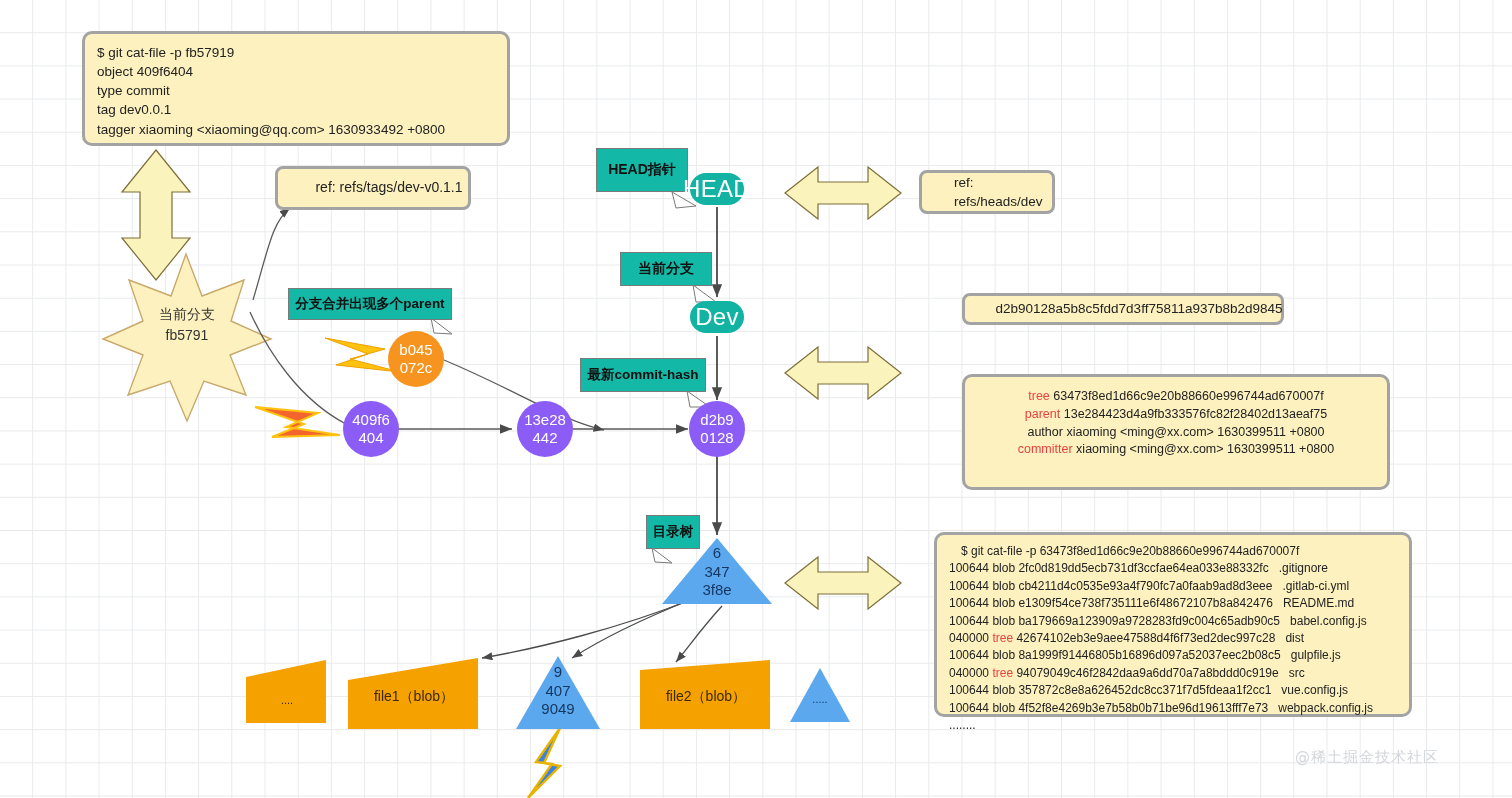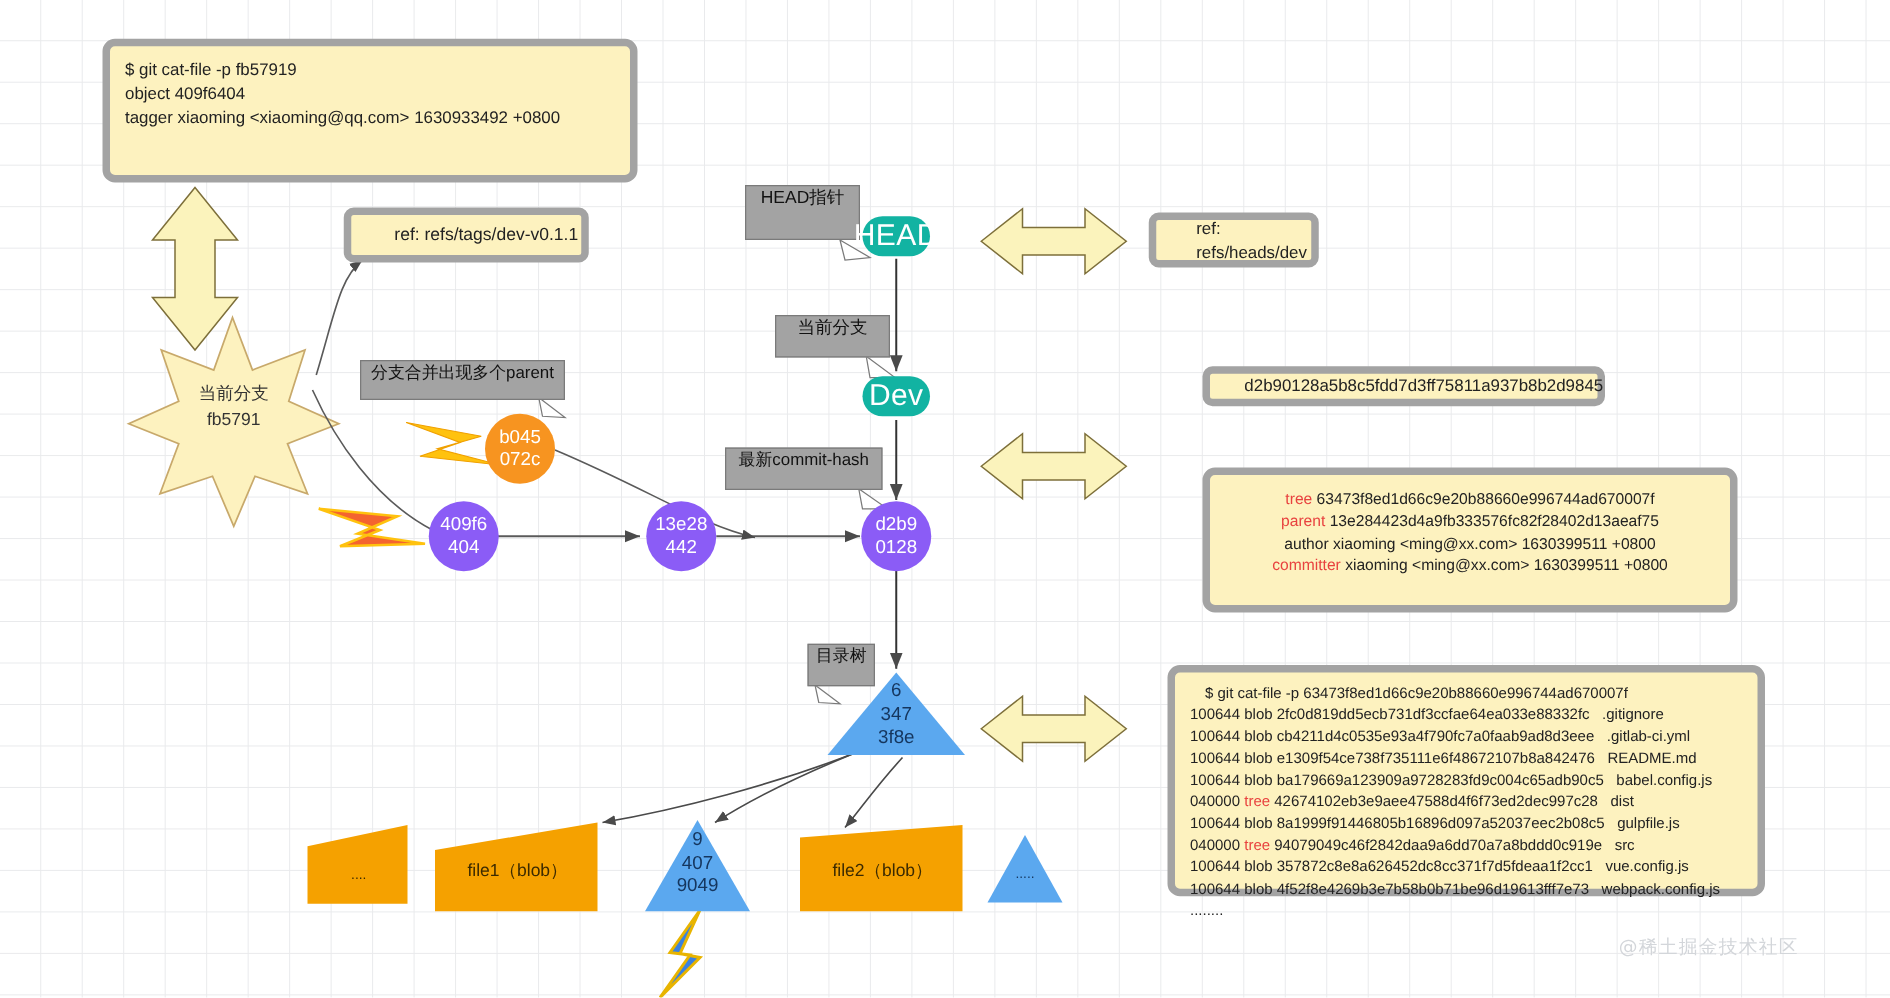--- a/index.html
+++ b/index.html
@@ -12,30 +12,31 @@
       linear-gradient(to bottom, #e9eaec 1px, transparent 1px);
     background-size:33.2px 33.2px;
     background-position:-1px -1px;
     position:relative;
   }
   #canvas{position:absolute;left:0;top:0;width:1512px;height:798px;}
   .abs{position:absolute;box-sizing:border-box;}
 
   
   .note{
-    background:#fdf2bf;border:6px solid #a3a3a3;border-radius:10px;
+    background:#fdf2bf;border:3px solid #a3a3a3;border-radius:10px;
     color:#222;line-height:1.42;
   }
   .note-sm{border-radius:8px;padding-left:32px;}
 
   
   .callout{
-    background:#a3a3a3;border:1px solid #7a7a7a;
-    display:flex;justify-content:center;
+    background:#14b8a6;border:1px solid #7a7a7a;
+    display:flex;align-items:center;justify-content:center;
     color:#111;
+    font-weight:bold;
   }
 
   
   .pill{
     background:#12b3a2;color:#ffffff;border-radius:999px;
     display:flex;align-items:center;justify-content:center;
     font-size:24px;letter-spacing:.3px;
   }
 
   
@@ -153,20 +154,22 @@
   <path d="M672,192 L696,206 L676,208 Z" fill="#fff" stroke="#7a7a7a" stroke-width="1"></path>
   <path d="M693,285 L716,302 L696,302 Z" fill="#fff" stroke="#7a7a7a" stroke-width="1"></path>
   <path d="M431,318 L452,334 L434,333 Z" fill="#fff" stroke="#7a7a7a" stroke-width="1"></path>
   <path d="M687,391 L710,407 L690,407 Z" fill="#fff" stroke="#7a7a7a" stroke-width="1"></path>
   <path d="M652,548 L672,563 L655,562 Z" fill="#fff" stroke="#7a7a7a" stroke-width="1"></path>
 </svg>
 
 <div class="abs note" style="left:82px;top:31px;width:428px;height:115px;padding:9px 12px;font-size:13.5px;">
   <div>$ git cat-file -p fb57919</div>
   <div>object 409f6404</div>
+  <div>type commit</div>
+  <div>tag dev0.0.1</div>
   <div>tagger xiaoming &lt;xiaoming@qq.com&gt; 1630933492 +0800</div>
 </div>
 
 <div class="abs note note-sm" style="left:275px;top:166px;width:196px;height:44px;display:flex;align-items:center;justify-content:center;font-size:14px;">
   <span>ref: refs/tags/dev-v0.1.1</span>
 </div>
 
 <div class="abs note note-sm" style="left:919px;top:170px;width:136px;height:44px;display:flex;align-items:center;justify-content:center;font-size:13.5px;">
   <span>ref: refs/heads/dev</span>
 </div>

